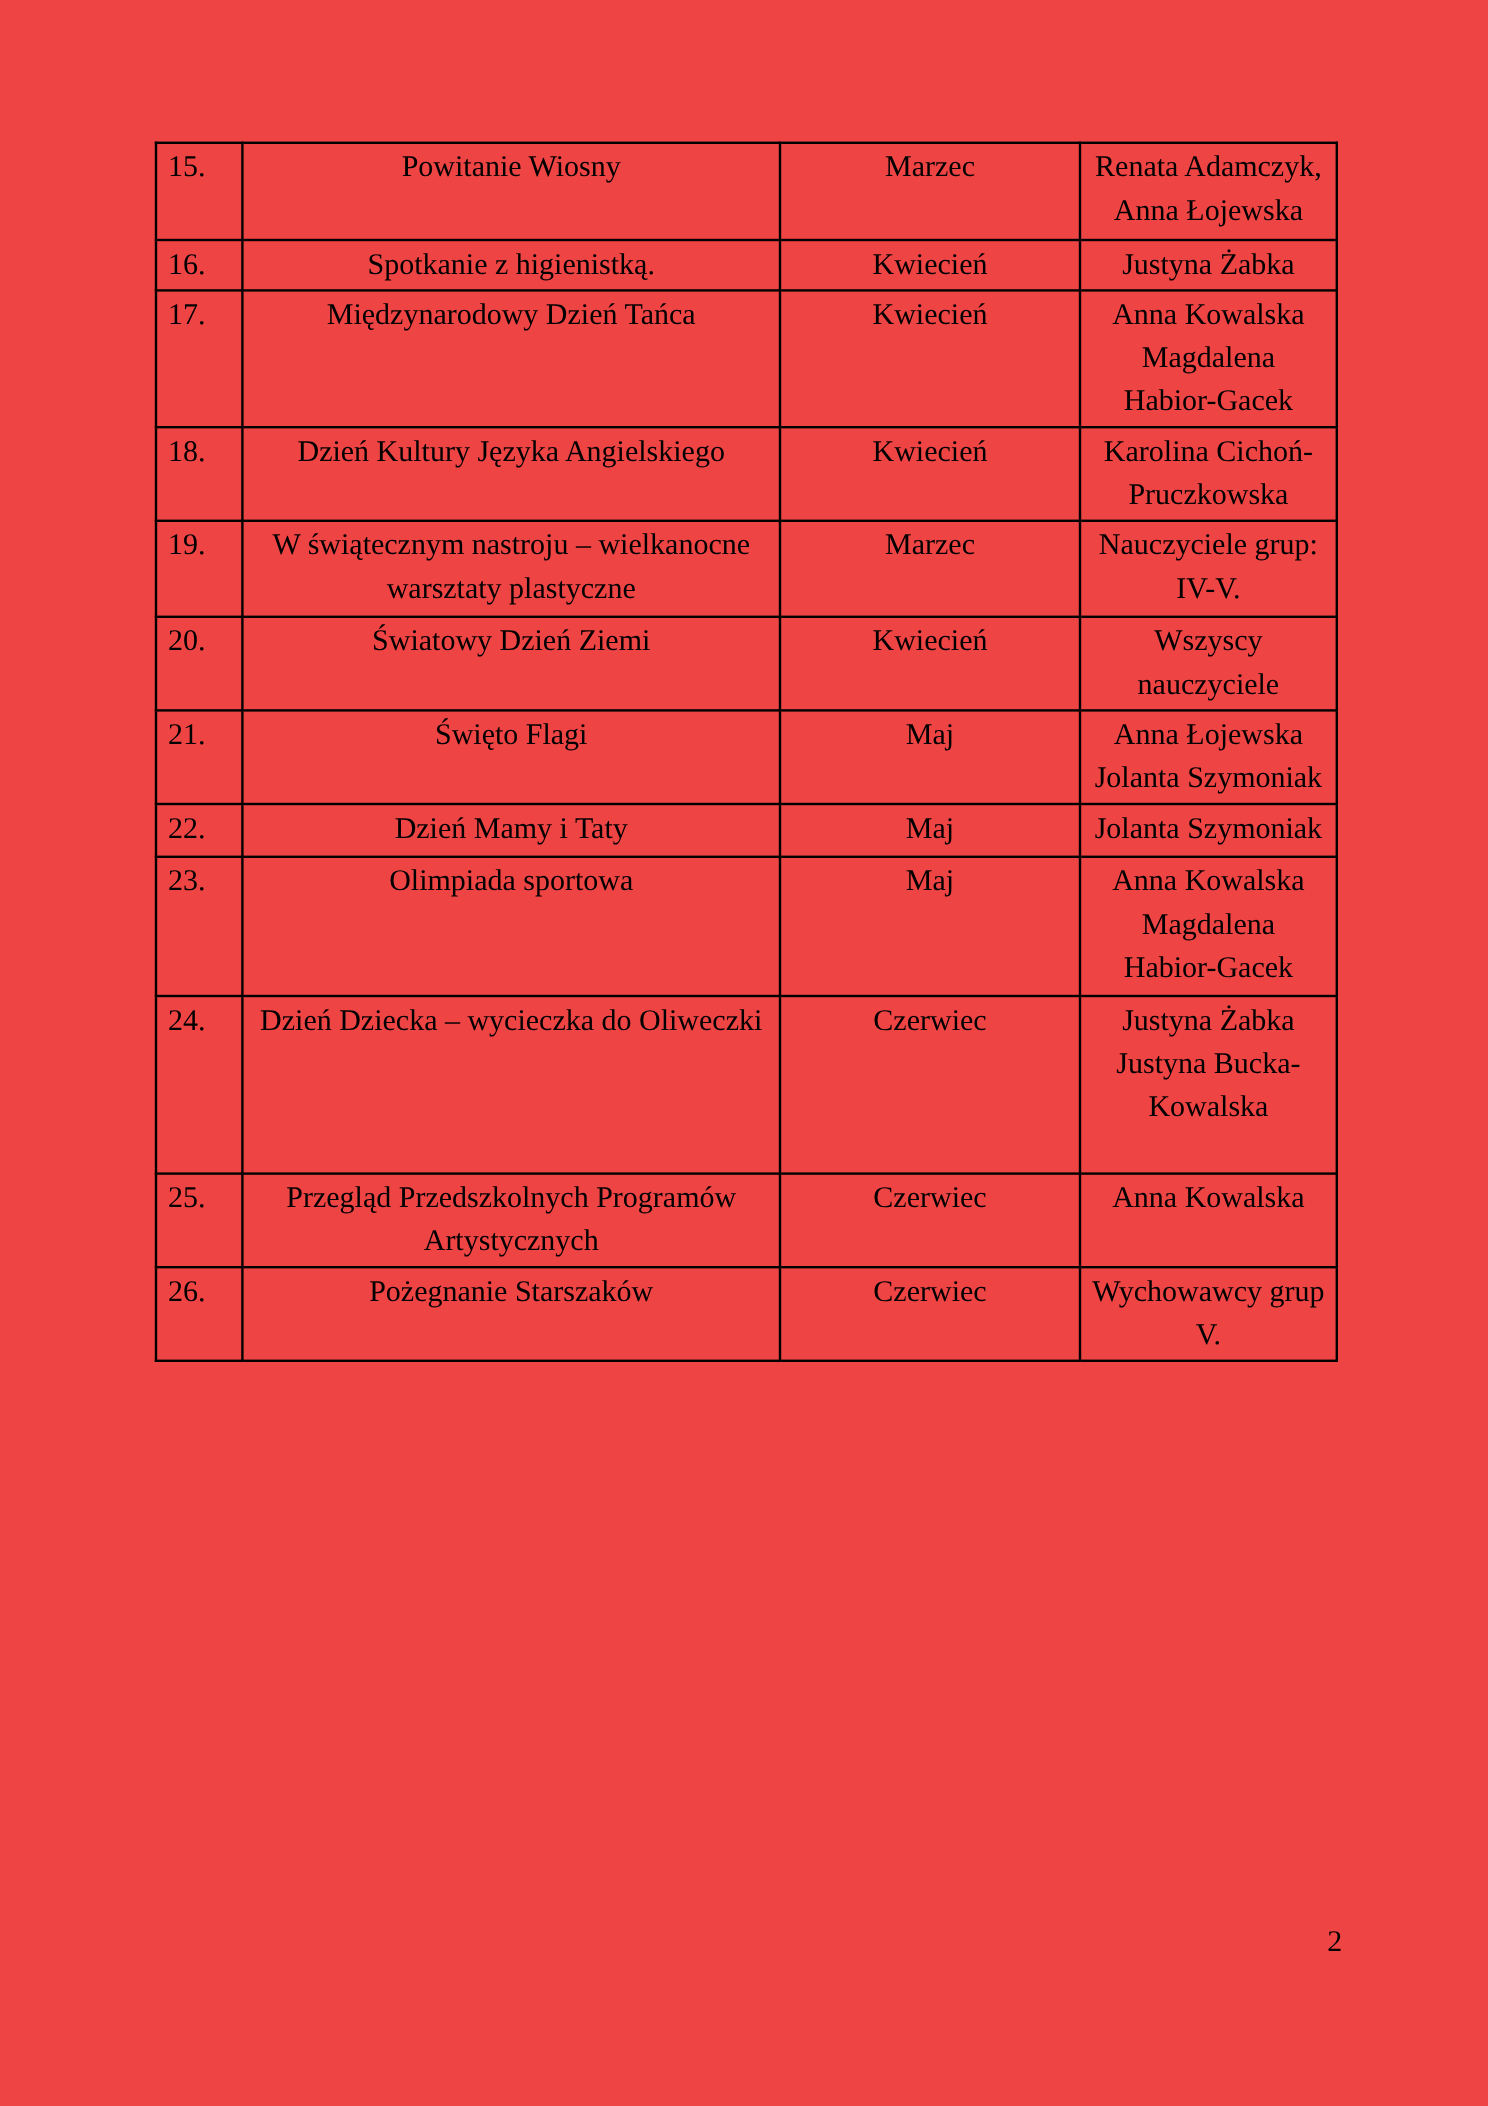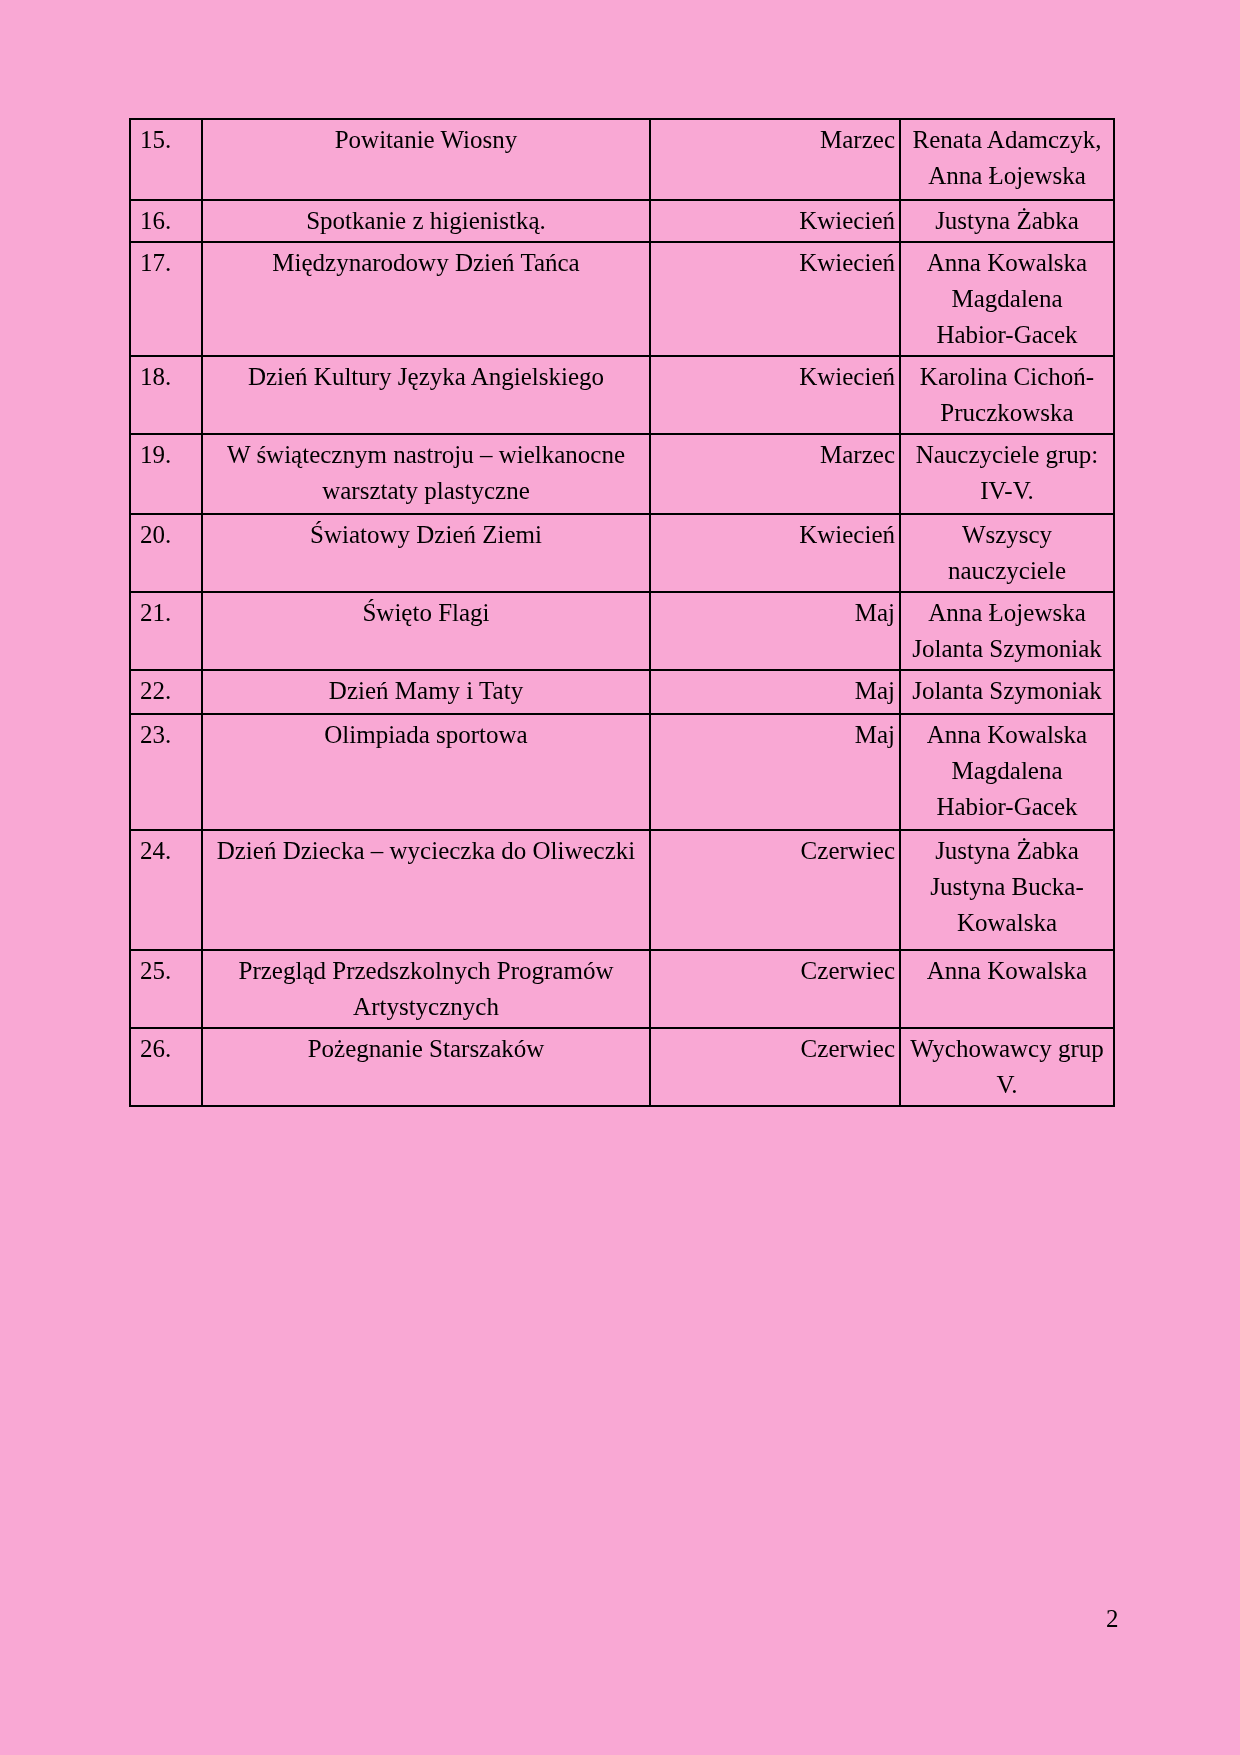--- a/index.html
+++ b/index.html
@@ -5,21 +5,21 @@
   * { margin: 0; padding: 0; box-sizing: border-box; }
 
   html, body {
     background: #ffffff;
   }
 
   .page {
     position: relative;
     width: 1240px;
     height: 1755px;
-    background: #f9a8d4;
+    background: #ef4444;
     font-family: "Liberation Serif", "DejaVu Serif", serif;
     color: #000000;
     overflow: hidden;
   }
 
   table.events {
     position: absolute;
     left: 129px;
     top: 118px;
     width: 984px;
@@ -40,21 +40,21 @@
     text-align: left;
     padding: 2px 6px 2px 9px;
   }
 
   td.cell-event {
     text-align: center;
     padding: 2px 9px;
   }
 
   td.cell-month {
-    text-align: right;
+    text-align: center;
     padding: 2px 4px;
   }
 
   td.cell-persons {
     text-align: center;
     padding: 2px 4px;
   }
 
   .page-number {
     position: absolute;
@@ -135,21 +135,21 @@
           <td class="cell-persons">Jolanta Szymoniak</td>
         </tr>
         <tr style="height: 116px;">
           <td class="cell-no">23.</td>
           <td class="cell-event">Olimpiada sportowa</td>
           <td class="cell-month">Maj</td>
           <td class="cell-persons">Anna Kowalska
 Magdalena
 Habior-Gacek</td>
         </tr>
-        <tr style="height: 120px;">
+        <tr style="height: 148px;">
           <td class="cell-no">24.</td>
           <td class="cell-event">Dzień Dziecka – wycieczka do Oliweczki</td>
           <td class="cell-month">Czerwiec</td>
           <td class="cell-persons">Justyna Żabka
 Justyna Bucka-
 Kowalska</td>
         </tr>
         <tr style="height: 72px;">
           <td class="cell-no">25.</td>
           <td class="cell-event">Przegląd Przedszkolnych Programów

